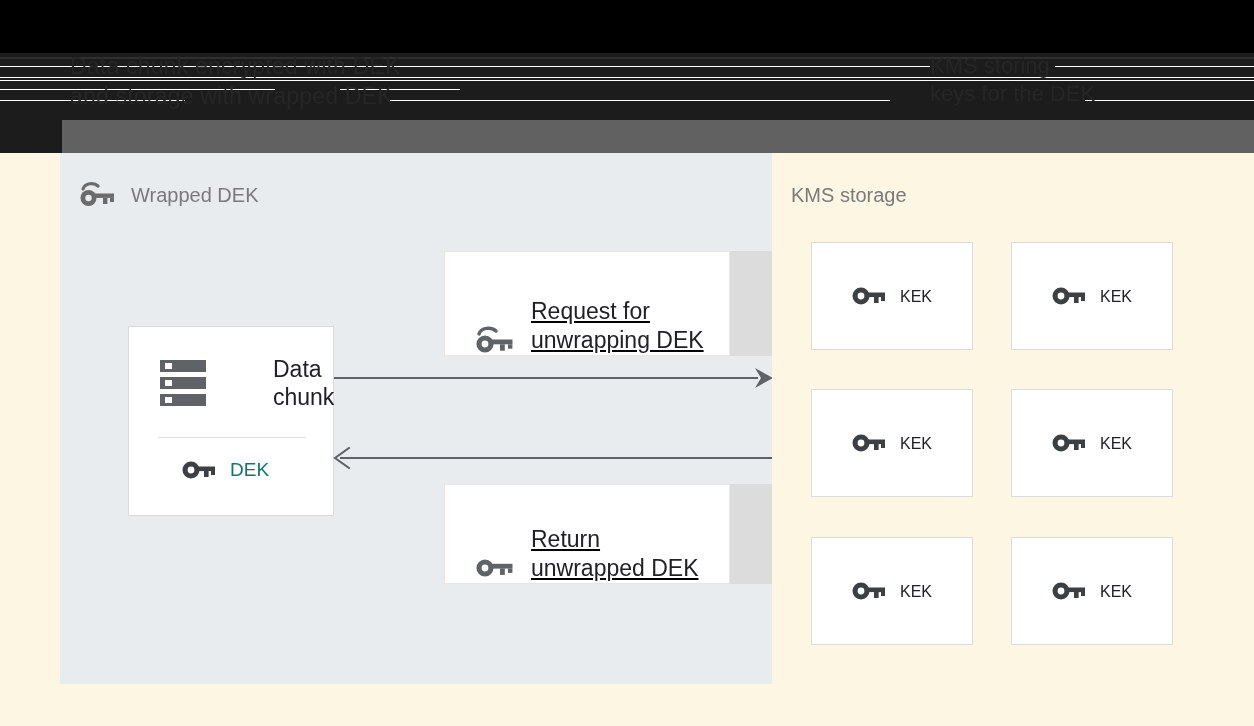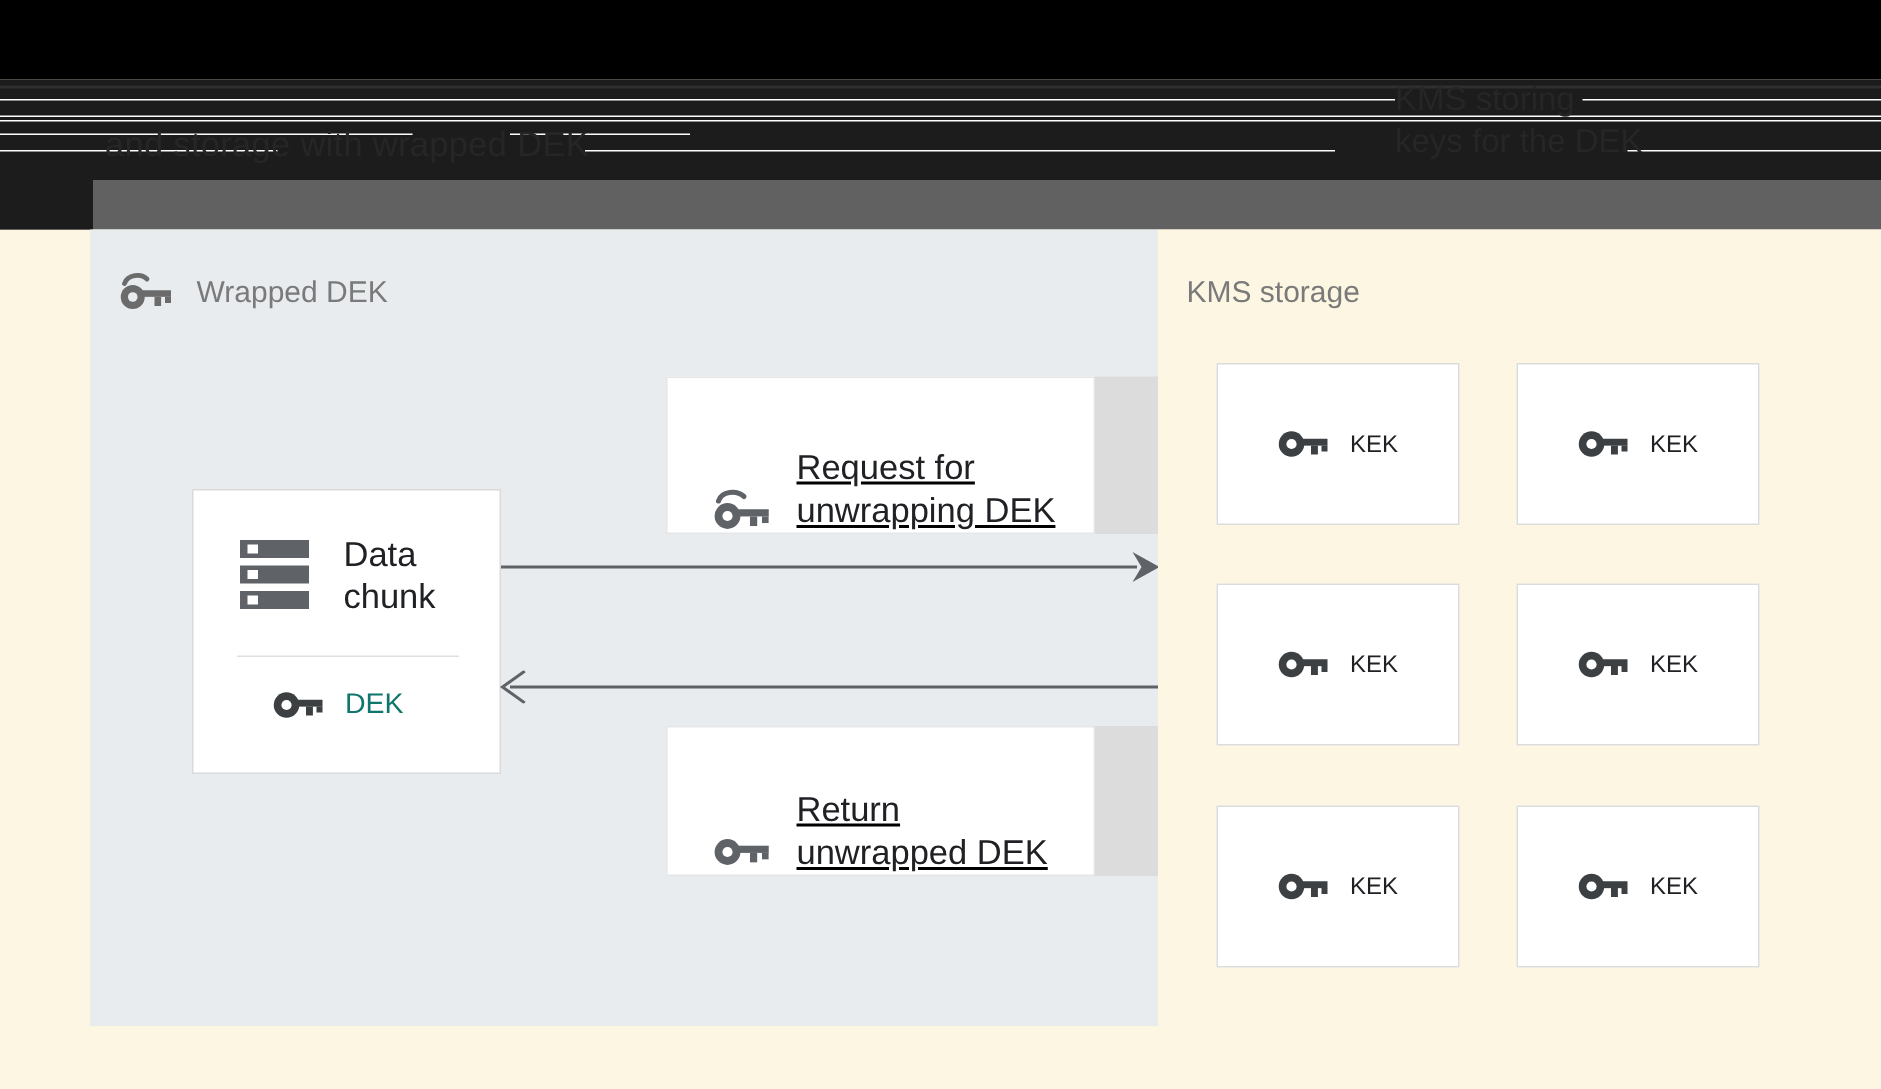--- a/index.html
+++ b/index.html
@@ -110,20 +110,21 @@
     width: 206px; height: 190px;
     background: #ffffff;
     border: 1px solid #dadada;
     box-sizing: border-box;
   }
   .dc-row {
     position: absolute;
     left: 30px; top: 28px;
     display: flex;
     align-items: center;
+    gap: 44px;
   }
   .dc-icon { width: 54px; height: 50px; flex: none; }
   .dc-text {
     margin-left: 16px;
     color: #202124;
     font-size: 23px;
     line-height: 28px;
     white-space: pre-line;
   }
   .dc-divider {
@@ -231,20 +232,21 @@
   <div class="scan" style="left:1055px;top:66px; width:199px;"></div>
   <div class="scan" style="left:0;   top:77px;  width:1254px;"></div>
   <div class="scan" style="left:0;   top:80px;  width:1254px;"></div>
   <div class="scan" style="left:0;   top:89px;  width:275px;"></div>
   <div class="scan" style="left:340px;top:89px;  width:120px;"></div>
   <div class="scan" style="left:0;   top:100px; width:185px;"></div>
   <div class="scan" style="left:390px;top:100px; width:500px;"></div>
   <div class="scan" style="left:1085px;top:100px;width:169px;"></div>
   <div class="scan scan-d" style="left:0;top:57px;width:1254px;height:2px;"></div>
 
+  <div class="hdr-title">Data chunk encrypted with DEK</div>
   <div class="hdr-title" style="top:82px;">and storage with wrapped DEK</div>
   <div class="hdr-subtitle">KMS storing
 keys for the DEK</div>
 
   <div class="hdr-gray-band"></div>
   <div class="hdr-gray-notch"></div>
 
   <div class="panel-left"></div>
 
   <svg class="wrapped-key-hdr" viewBox="0 0 36 28">

